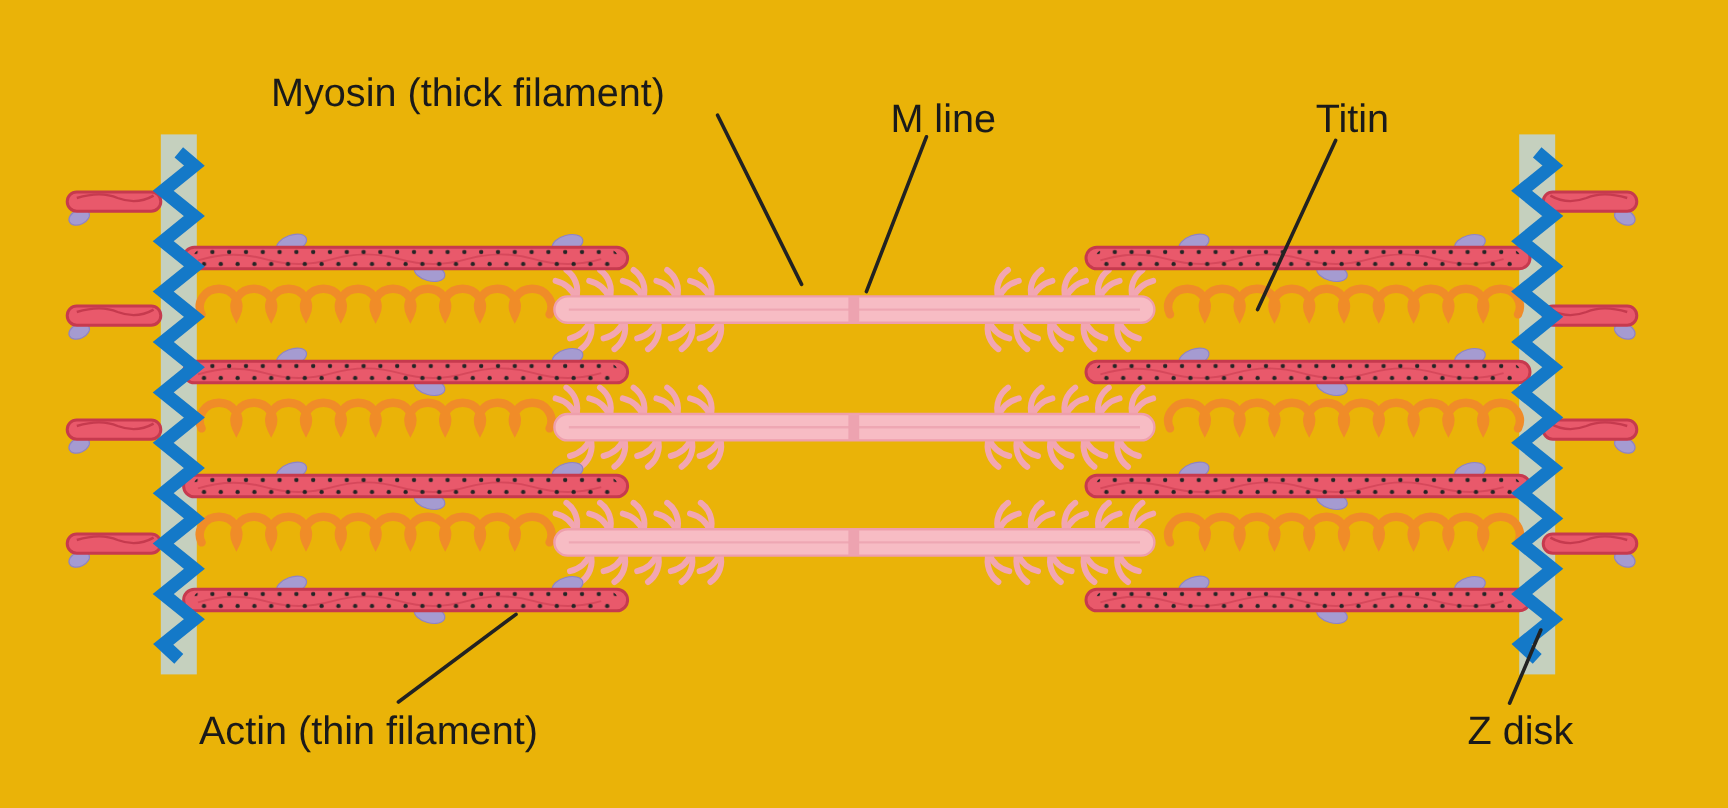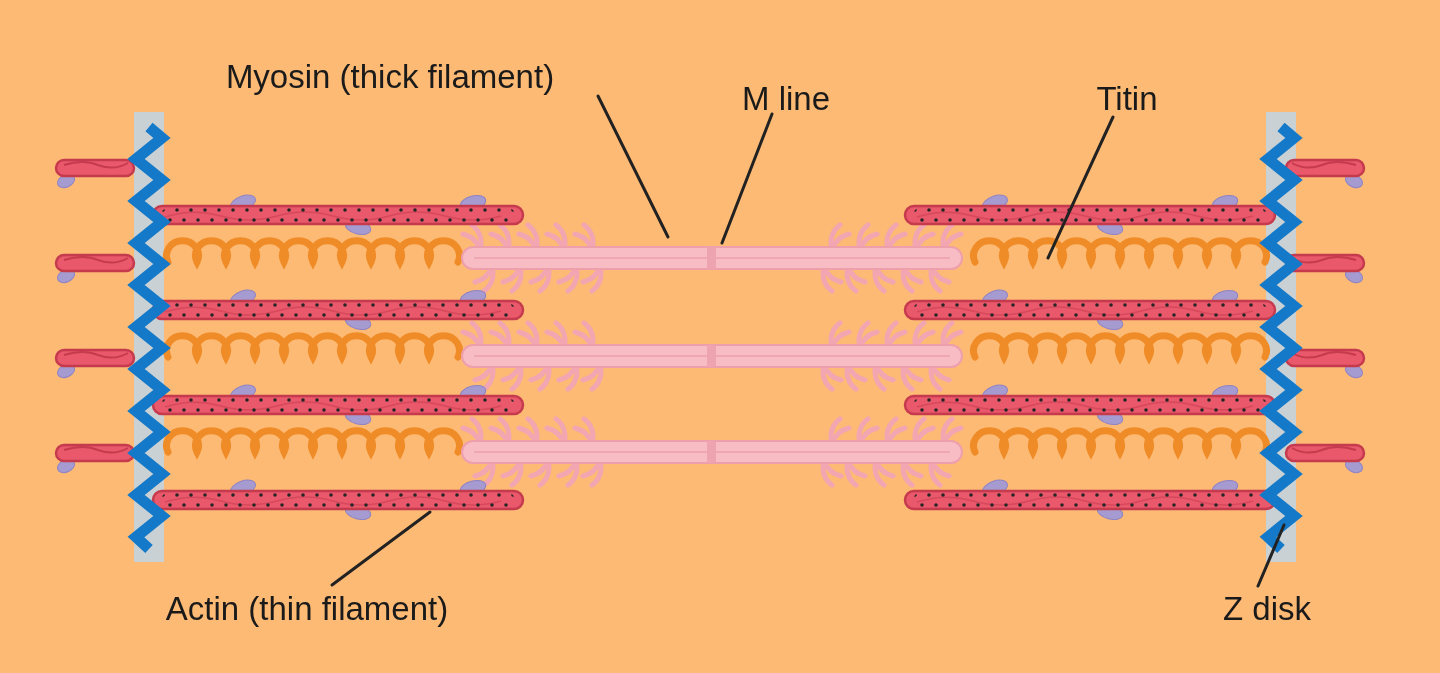--- a/index.html
+++ b/index.html
@@ -1,17 +1,17 @@
 <!DOCTYPE html>
 <html><head>
 <meta charset="utf-8">
 <style>
   html,body { margin:0; padding:0; background:#ffffff; }
   .stage {
-    position:relative; width:1440px; height:673px; background:#fdba74;
+    position:relative; width:1440px; height:673px; background:#eab308;
     font-family:"Liberation Sans", sans-serif; overflow:hidden;
   }
   svg { display:block; }
 
   .band       { fill:#bcd7ec; opacity:.8; }
   .zig        { fill:none; stroke:#1479c8; stroke-width:11; stroke-linejoin:miter; }
   .actinBody  { fill:#e9596b; stroke:#c63a4e; stroke-width:2.5; }
   .actinTwist { fill:none; stroke:#c63a4e; stroke-width:1.6; opacity:.55; }
   .blob       { fill:#a59bd1; stroke:#8f83c4; stroke-width:1; }
   .myoShaft   { fill:#f7bcc4; stroke:#ee9fac; stroke-width:2; }

